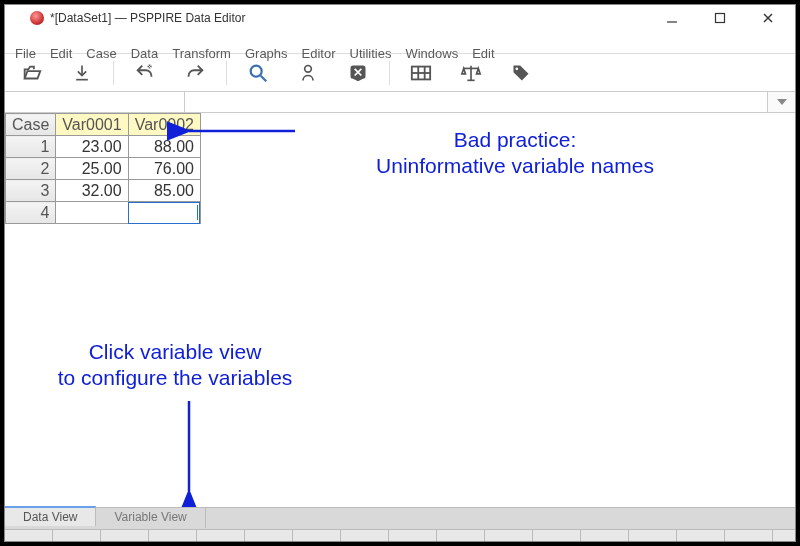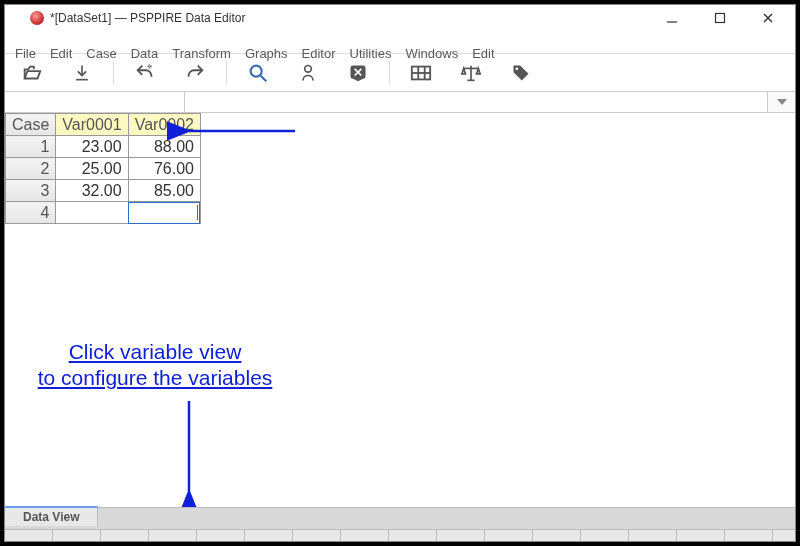--- a/index.html
+++ b/index.html
@@ -143,21 +143,21 @@
     height: 34px;
     background: #d9d9d9;
     border-top: 1px solid #bbb;
     display: flex;
     align-items: flex-start;
   }
   .tab {
     height: 20px;
     padding: 2px 18px 0;
     font-size: 12px;
-    font-weight: bold;
+    font-weight: normal;
     color: #777;
     border-right: 1px solid #bbb;
     background: #d9d9d9;
   }
   .tab.active {
     background: #e8e8e8;
     color: #555;
     border-top: 2px solid #6aa0e8;
     margin-top: -2px;
     padding-top: 2px;
@@ -336,36 +336,39 @@
 
     <svg class="overlay" width="792" height="400">
       <defs>
         <marker id="ah" markerWidth="10" markerHeight="8" refX="1" refY="4" orient="auto">
           <path d="M10 0 L0 4 L10 8 z" fill="#1020d8"></path>
         </marker>
       </defs>
       <line x1="290" y1="18" x2="184" y2="18" stroke="#1020d8" stroke-width="2.5" marker-end="url(#ah)"></line>
     </svg>
 
-
-    <div class="annot" style="left:0; top:226px; width:300px;text-decoration:underline;">Click variable view
+    <div class="annot" style="left:320px; top:14px; width:380px;">Bad practice:
+Uninformative variable names</div>
+
+    <div class="annot" style="left:20px; top:226px; width:300px;">Click variable view
 to configure the variables</div>
 
     <svg class="overlay" style="top:280px; left:0;" width="300" height="120">
       <defs>
         <marker id="ah2" markerWidth="10" markerHeight="8" refX="1" refY="4" orient="auto">
           <path d="M10 0 L0 4 L10 8 z" fill="#1020d8"></path>
         </marker>
       </defs>
       <line x1="184" y1="8" x2="184" y2="98" stroke="#1020d8" stroke-width="2.5" marker-end="url(#ah2)"></line>
     </svg>
   </div>
 
   <div class="tabs">
     <div class="tab active">Data View</div>
+    <div class="tab">Variable View</div>
     <div class="blankcells">
       <div></div>
         <div></div>
         <div></div>
         <div></div>
         <div></div>
         <div></div>
         <div></div>
         <div></div>
       <div></div>

